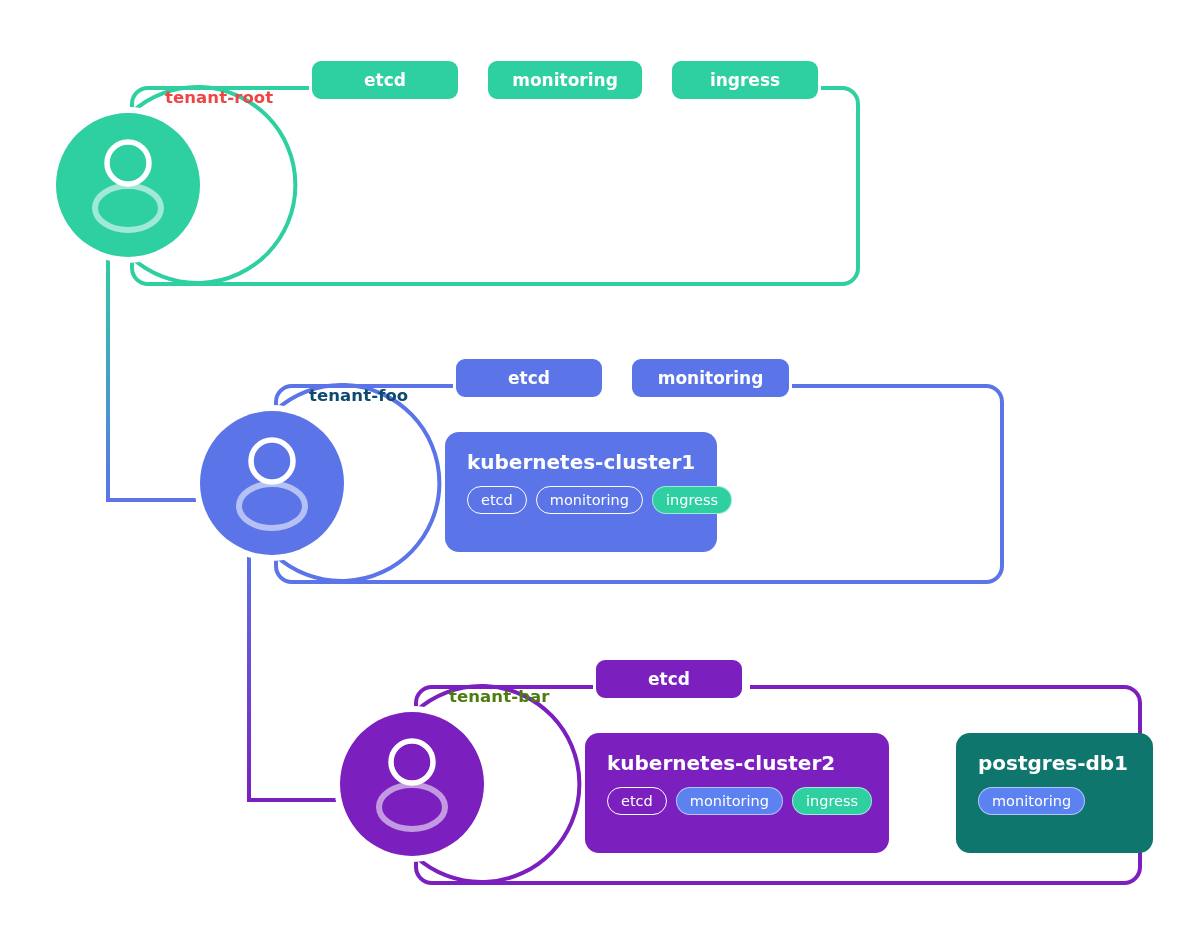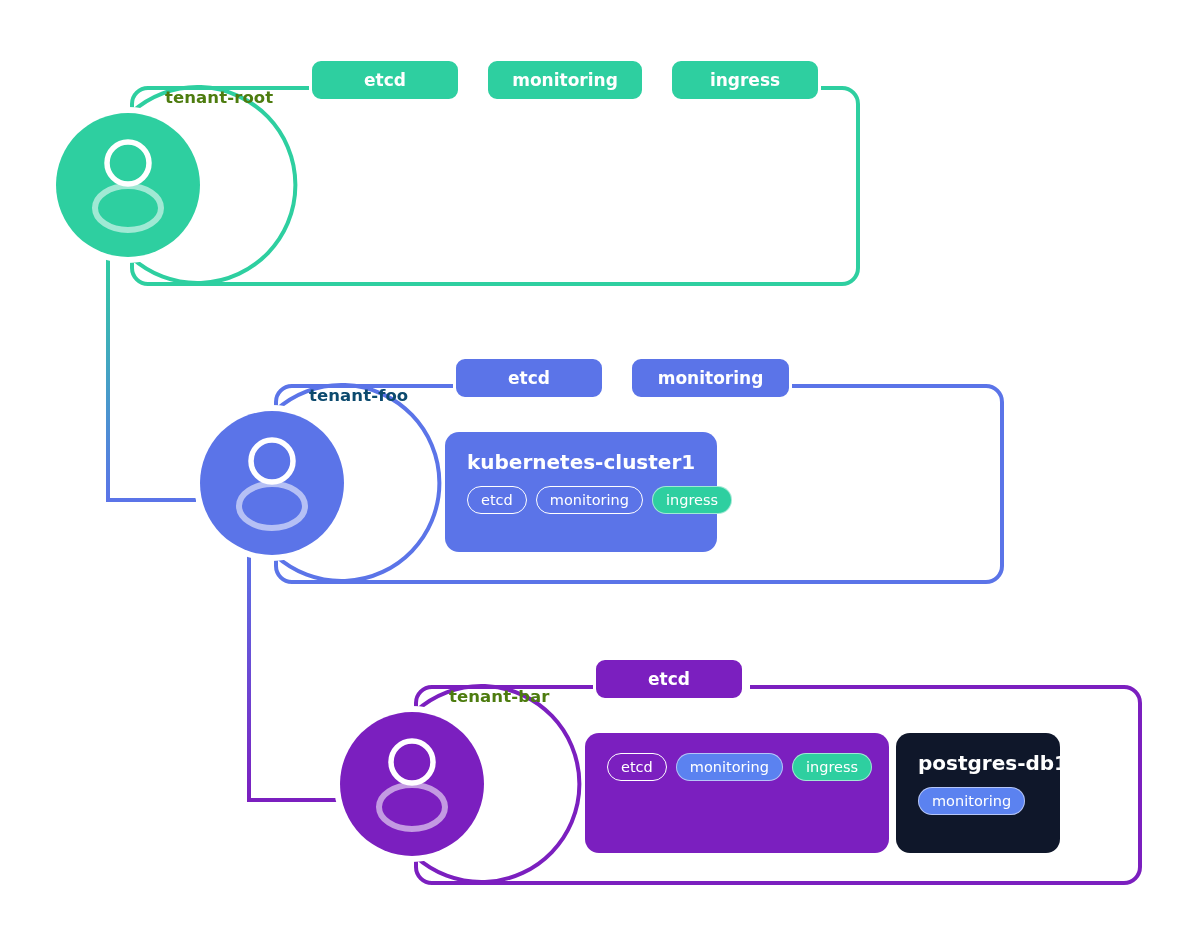--- a/index.html
+++ b/index.html
@@ -148,21 +148,21 @@
     </g>
 
     <g>
       <circle cx="412" cy="784" r="78" fill="#ffffff"></circle>
       <circle cx="412" cy="784" r="72" fill="#7B1FBF"></circle>
       <circle cx="412" cy="762" r="21" fill="none" stroke="#ffffff" stroke-width="5.5"></circle>
       <ellipse cx="412" cy="807" rx="33" ry="22" fill="none" stroke="#ffffff" stroke-opacity=".55" stroke-width="6"></ellipse>
     </g>
   </svg>
 
-  <div class="tenant-label" style="left:165px;top:90px;color:#4d7c0f;">tenant-root</div>
+  <div class="tenant-label" style="left:165px;top:90px;color:#ef4444;">tenant-root</div>
 
   <div class="tenant-label" style="left:309px;top:388px;color:#0c4a6e;">tenant-foo</div>
 
   <div class="tenant-label" style="left:449px;top:689px;color:#4d7c0f;">tenant-bar</div>
 
   <div class="chip" style="left:309px;top:58px;width:152px;background:#2ECFA0;">etcd</div>
 
   <div class="chip" style="left:485px;top:58px;width:160px;background:#2ECFA0;">monitoring</div>
 
   <div class="chip" style="left:669px;top:58px;width:152px;background:#2ECFA0;">ingress</div>
@@ -176,27 +176,28 @@
   <div class="card" style="left:445px;top:432px;width:272px;height:120px;background:#5B74E8;">
     <div class="card-title">kubernetes-cluster1</div>
     <div class="card-chips">
       <div class="pill outline">etcd</div>
       <div class="pill outline">monitoring</div>
       <div class="pill filled" style="background:#2ECFA0;">ingress</div>
     </div>
   </div>
 
   <div class="card" style="left:585px;top:733px;width:304px;height:120px;background:#7B1FBF;">
+    <div class="card-title">kubernetes-cluster2</div>
     <div class="card-chips">
       <div class="pill outline">etcd</div>
       <div class="pill filled" style="background:#5B82F0;">monitoring</div>
       <div class="pill filled" style="background:#2ECFA0;">ingress</div>
     </div>
   </div>
 
-  <div class="card" style="left:896px;top:733px;width:164px;height:120px;background:#0f172a;">
+  <div class="card" style="left:956px;top:733px;width:197px;height:120px;background:#0f766e;">
     <div class="card-title">postgres-db1</div>
     <div class="card-chips">
       <div class="pill filled" style="background:#5B82F0;">monitoring</div>
     </div>
   </div>
 
 </div>
 
 </body></html>

